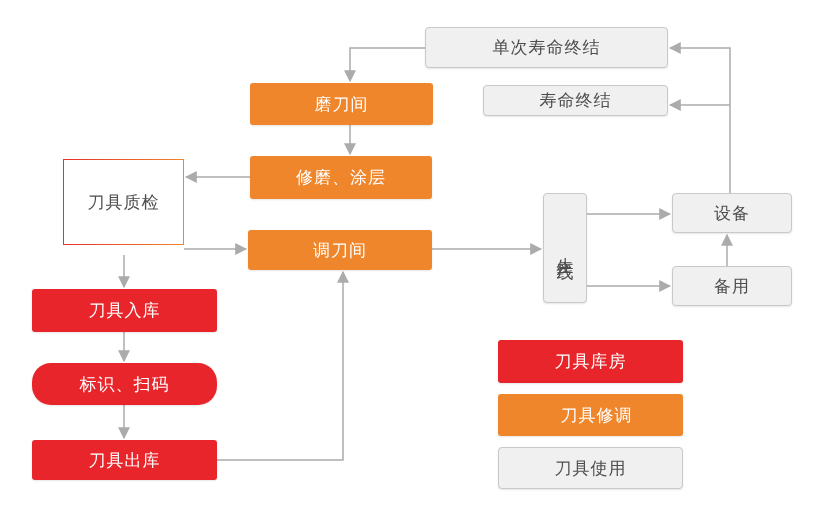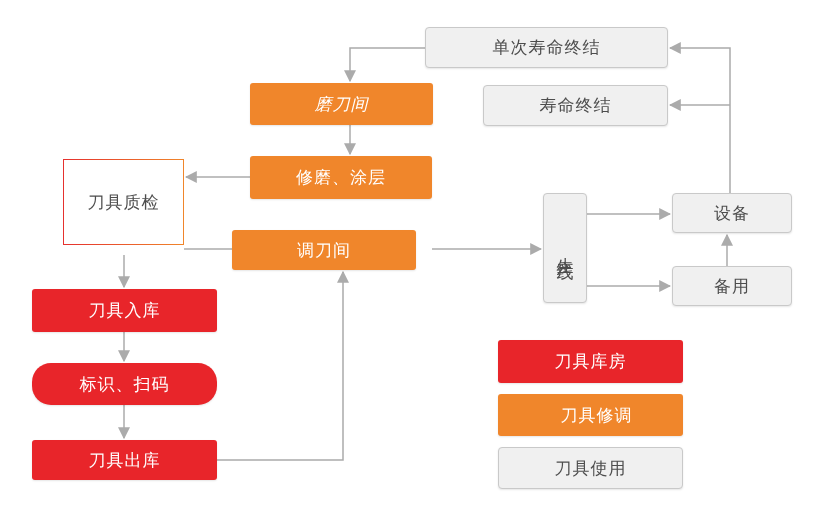--- a/index.html
+++ b/index.html
@@ -87,29 +87,29 @@
       <path d="M727,266 L727,235" marker-end="url(#arrow)"></path>
 
       <path d="M730,193 L730,48 L670,48" marker-end="url(#arrow)"></path>
 
       <path d="M730,105 L670,105" marker-end="url(#arrow)"></path>
     </g>
   </svg>
 
   <div class="node gray" style="left:425px;top:27px;width:243px;height:41px;">单次寿命终结</div>
 
-  <div class="node gray" style="left:483px;top:85px;width:185px;height:41px;">寿命终结</div>
+  <div class="node gray" style="left:483px;top:85px;width:185px;height:31px;">寿命终结</div>
 
-  <div class="node orange" style="left:250px;top:83px;width:183px;height:42px;font-style:italic;">磨刀间</div>
+  <div class="node orange" style="left:250px;top:83px;width:183px;height:42px;">磨刀间</div>
 
   <div class="node orange" style="left:250px;top:156px;width:182px;height:43px;">修磨、涂层</div>
 
   <div class="node outline" style="left:63px;top:159px;width:121px;height:86px;">刀具质检</div>
 
-  <div class="node orange" style="left:232px;top:230px;width:184px;height:40px;">调刀间</div>
+  <div class="node orange" style="left:248px;top:230px;width:184px;height:40px;">调刀间</div>
 
   <div class="node gray vertical" style="left:543px;top:193px;width:44px;height:110px;">生产线</div>
 
   <div class="node gray" style="left:672px;top:266px;width:120px;height:40px;">备用</div>
 
   <div class="node gray" style="left:672px;top:193px;width:120px;height:40px;">设备</div>
 
   <div class="node red" style="left:32px;top:289px;width:185px;height:43px;">刀具入库</div>
 
   <div class="node red" style="left:32px;top:363px;width:185px;height:42px;border-radius:19px;">标识、扫码</div>

